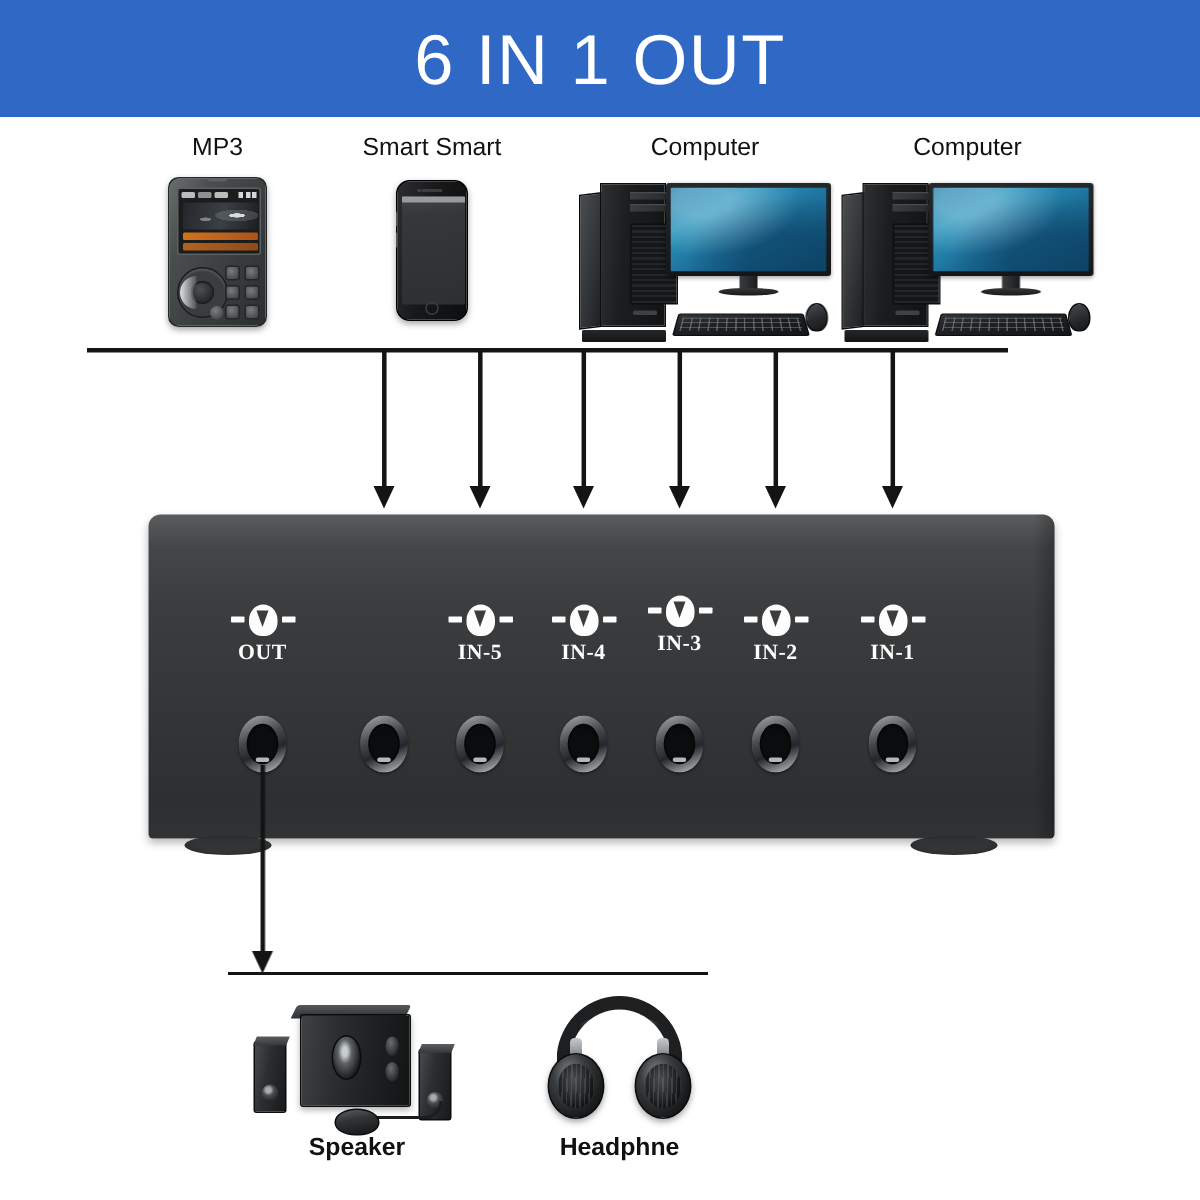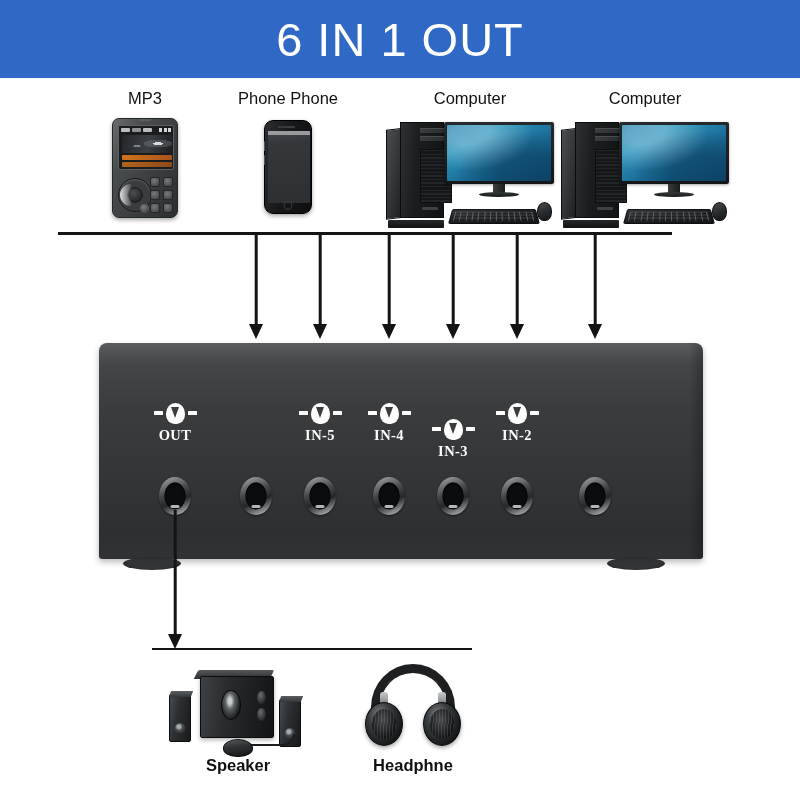--- a/index.html
+++ b/index.html
@@ -503,21 +503,21 @@
 </head>
 <body>
 
 <div id="stage">
 
   <div class="banner">
     <div class="banner-title">6 IN 1 OUT</div>
   </div>
 
   <div class="src-label" style="left:145px; top:89px;">MP3</div>
-  <div class="src-label" style="left:288px; top:89px;">Phone Phone</div>
+  <div class="src-label" style="left:288px; top:89px;">Smart Smart</div>
   <div class="src-label" style="left:470px; top:89px;">Computer</div>
   <div class="src-label" style="left:645px; top:89px;">Computer</div>
 
   <div class="src-art" style="left:145px; top:118px;">
     <div class="mp3-body">
       <div class="mp3-top-nub"></div>
       <div class="mp3-screen">
         <div class="mp3-chipbar">
           <div class="mp3-chip"></div>
             <div class="mp3-chip r"></div>
@@ -668,41 +668,52 @@
       <div class="port-icon">
         <span class="dash"></span>
         <span class="jack-glyph">
             <span class="bulb"></span>
             <span class="notch"></span>
           </span>
         <span class="dash"></span>
       </div>
       <div class="port-label">IN-4</div>
     </div>
-    <div class="port" style="left:317px; top:74px;">
+    <div class="port" style="left:317px; top:52px;">
       <div class="port-icon">
         <span class="dash"></span>
         <span class="jack-glyph">
             <span class="bulb"></span>
             <span class="notch"></span>
           </span>
         <span class="dash"></span>
       </div>
       <div class="port-label">IN-3</div>
     </div>
     <div class="port" style="left:381px; top:58px;">
       <div class="port-icon">
         <span class="dash"></span>
         <span class="jack-glyph">
             <span class="bulb"></span>
             <span class="notch"></span>
           </span>
         <span class="dash"></span>
       </div>
       <div class="port-label">IN-2</div>
+    </div>
+    <div class="port" style="left:459px; top:58px;">
+      <div class="port-icon">
+        <span class="dash"></span>
+        <span class="jack-glyph">
+            <span class="bulb"></span>
+            <span class="notch"></span>
+          </span>
+        <span class="dash"></span>
+      </div>
+      <div class="port-label">IN-1</div>
     </div>
 
     <div class="jack" style="left:76px;  top:134px;"></div>
     <div class="jack" style="left:157px; top:134px;"></div>
     <div class="jack" style="left:221px; top:134px;"></div>
     <div class="jack" style="left:290px; top:134px;"></div>
     <div class="jack" style="left:354px; top:134px;"></div>
     <div class="jack" style="left:418px; top:134px;"></div>
     <div class="jack" style="left:496px; top:134px;"></div>
 

